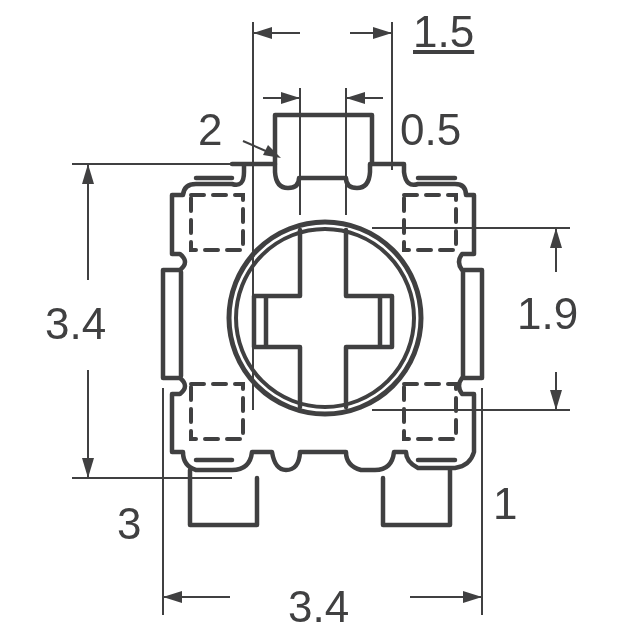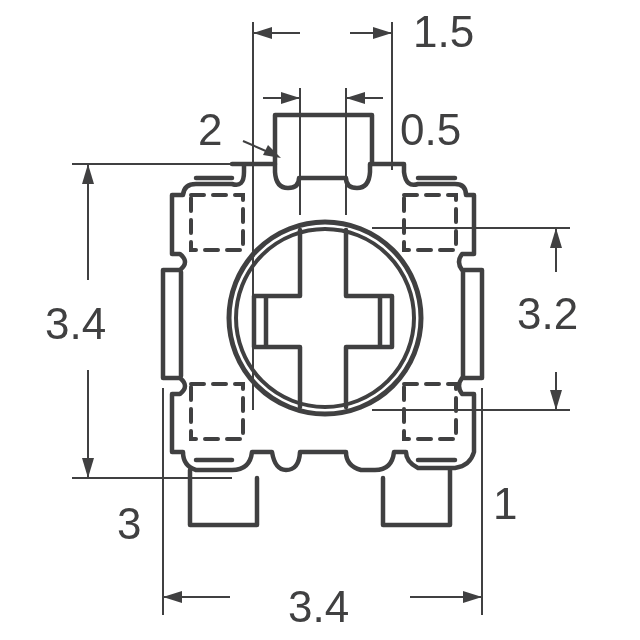--- a/index.html
+++ b/index.html
@@ -97,21 +97,21 @@
 
     <circle cx="325" cy="318" r="96" fill="none" stroke="#404041" stroke-width="5"></circle>
     <circle cx="325" cy="318" r="89" fill="none" stroke="#404041" stroke-width="4"></circle>
 
     <path class="ol" d="M300,230 L300,296 L254,296 L254,347 L300,347 L300,407
          M346,230 L346,296 L392,296 L392,347 L346,347 L346,407"></path>
     <line class="ol" x1="266" y1="298" x2="266" y2="345"></line>
     <line class="ol" x1="380" y1="298" x2="380" y2="345"></line>
   </svg>
 
-  <span class="dim-label" style="left:413px; top:10px;">1.5</span>
+  <span class="dim-label" style="left:413px; top:10px;text-decoration:underline;">1.5</span>
   <span class="dim-label" style="left:400px; top:108px;">0.5</span>
   <span class="dim-label" style="left:198px; top:108px;">2</span>
   <span class="dim-label" style="left:45px; top:302px;">3.4</span>
-  <span class="dim-label" style="left:517px; top:292px;">3.2</span>
+  <span class="dim-label" style="left:517px; top:292px;">1.9</span>
   <span class="dim-label" style="left:117px; top:502px;">3</span>
   <span class="dim-label" style="left:493px; top:482px;">1</span>
   <span class="dim-label" style="left:288px; top:585px;">3.4</span>
 </div>
 
 </body></html>

